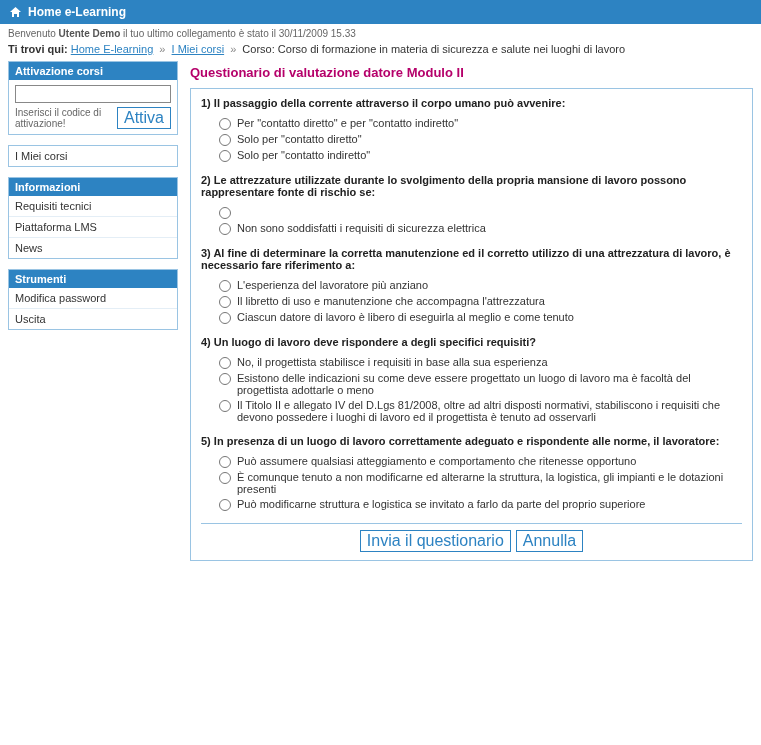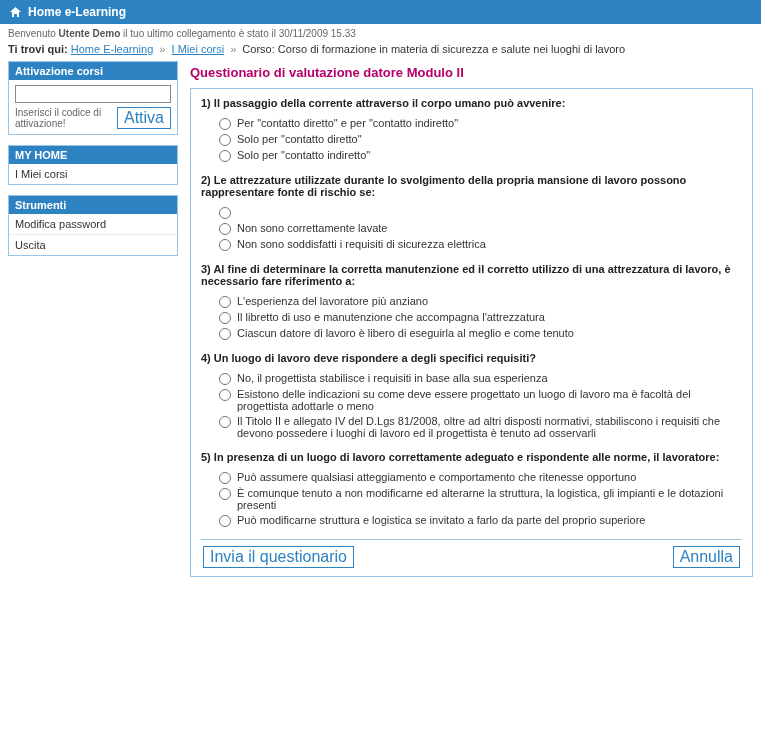--- a/index.html
+++ b/index.html
@@ -130,21 +130,21 @@
     font-size: 11px;
     color: #333;
   }
   .option input[type=radio]{
     margin-top: 1px;
     width: 12px;
     height: 12px;
   }
   .footer-buttons {
     display: flex;
-    justify-content: space-between;
+    justify-content: center;
     gap: 5px;
     padding: 6px 2px 2px 2px;
     border-top: 1px solid #9ac4e3;
     margin-top: 4px;
   }
   svg.icon { display:block; }
 </style>
 </head>
 <body>
 
@@ -182,26 +182,33 @@
       <div class="box-body">
         <input type="text" class="code-input" style="">
         <div class="activation-row">
           <div class="hint">Inserisci il codice di attivazione!</div>
           <button class="btn">Attiva</button>
         </div>
       </div>
     </div>
 
     <div class="box">
-      <div class="box-header">MY HOME</div>
       <ul class="menu-list">
         <li>I Miei corsi</li>
       </ul>
     </div>
 
+    <div class="box">
+      <div class="box-header">Informazioni</div>
+      <ul class="menu-list">
+        <li>Requisiti tecnici</li>
+        <li>Piattaforma LMS</li>
+        <li>News</li>
+      </ul>
+    </div>
 
     <div class="box">
       <div class="box-header">Strumenti</div>
       <ul class="menu-list">
         <li>Modifica password</li>
         <li>Uscita</li>
       </ul>
     </div>
 
   </div>
@@ -230,24 +237,20 @@
       </div>
 
       <div class="question">
         <div class="q-text">2) Le attrezzature utilizzate durante lo svolgimento della propria mansione di lavoro possono rappresentare fonte di rischio se:</div>
         <div class="options">
           <label class="option">
               <input type="radio" name="q2" style="">
             </label>
           <label class="option">
               <input type="radio" name="q2" style="">
-              <span>Non sono correttamente lavate</span>
-            </label>
-          <label class="option">
-              <input type="radio" name="q2" style="">
               <span>Non sono soddisfatti i requisiti di sicurezza elettrica</span>
             </label>
         </div>
       </div>
 
       <div class="question">
         <div class="q-text">3) Al fine di determinare la corretta manutenzione ed il corretto utilizzo di una attrezzatura di lavoro, è necessario fare riferimento a:</div>
         <div class="options">
           <label class="option">
               <input type="radio" name="q3" style="">

